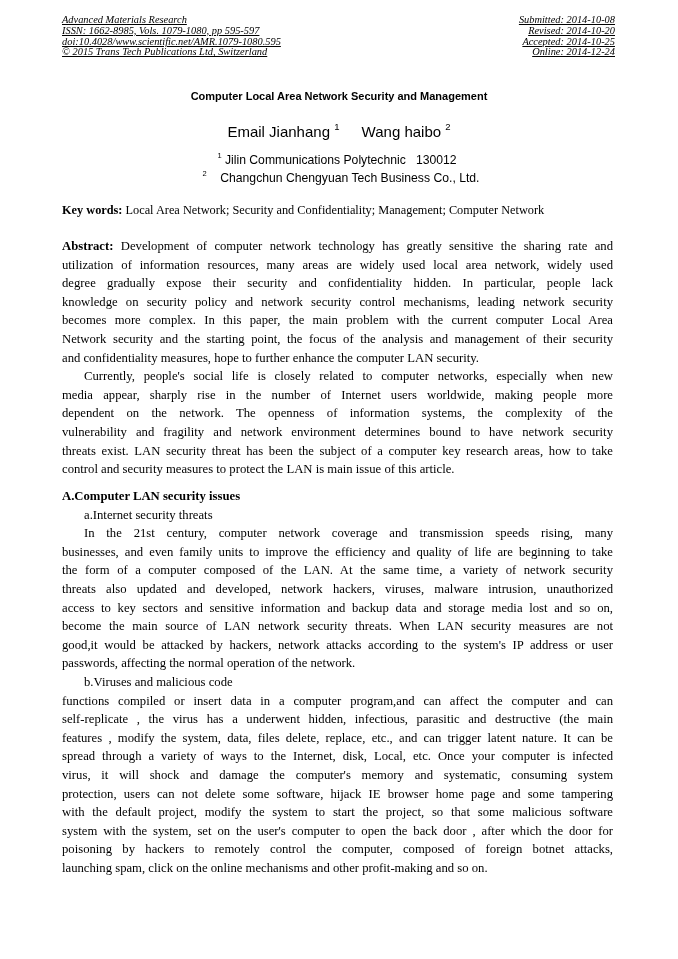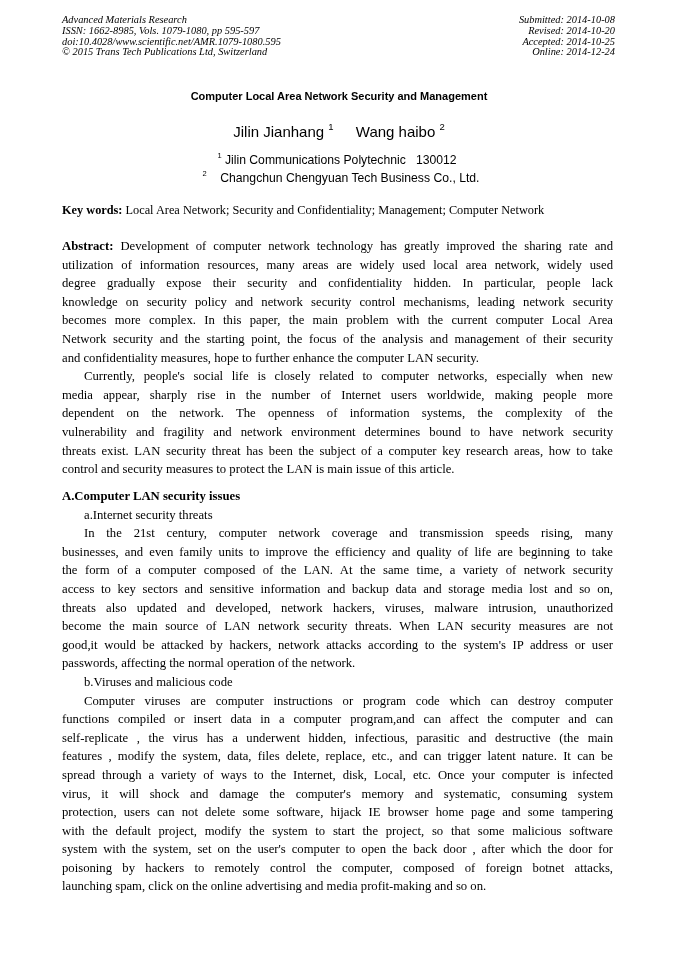--- a/index.html
+++ b/index.html
@@ -1,20 +1,20 @@
 <!DOCTYPE html>
 <html><head>
 <meta charset="utf-8">
 <style>
   html, body { margin: 0; padding: 0; background: #ffffff; }
   body { width: 678px; height: 959px; position: relative; overflow: hidden; color: #000; }
   .hdr { position: absolute; top: 15px; font-family: "Liberation Serif", serif; font-style: italic; font-size: 10.4px; line-height: 10.8px; }
   .hdr-left { left: 62px; }
   .hdr-right { right: 63px; text-align: right; }
-  .hdr div { white-space: nowrap; }
+  .hdr div { white-space: nowrap; text-decoration: underline; }
   .title { position: absolute; top: 90px; left: 0; width: 678px; text-align: center; font-family: "Liberation Sans", sans-serif; font-weight: bold; font-size: 11px; }
   .authors { position: absolute; top: 123px; left: 0; width: 678px; text-align: center; font-family: "Liberation Sans", sans-serif; font-size: 15px; }
   .authors sup { font-size: 9.5px; position: relative; top: -2px; vertical-align: top; }
   .authors .gap { display: inline-block; width: 18px; }
   .affil { position: absolute; left: 0; width: 678px; text-align: center; font-family: "Liberation Sans", sans-serif; font-size: 12.2px; }
   .affil sup { font-size: 7.5px; vertical-align: top; position: relative; top: -2px; }
   .affil1 { top: 153px; left: -2px; }
   .affil2 { top: 171px; left: 2px; }
   .keywords { position: absolute; top: 203px; left: 62px; font-family: Liberation Serif, serif; font-size: 12.3px; white-space: nowrap; }
   .keywords b { font-weight: bold; }
@@ -39,72 +39,71 @@
 <div class="hdr hdr-right">
   <div>Submitted: 2014-10-08</div>
   <div>Revised: 2014-10-20</div>
   <div>Accepted: 2014-10-25</div>
   <div>Online: 2014-12-24</div>
 </div>
 
 <div class="title">Computer Local Area Network Security and Management</div>
 
 <div class="authors">
-  <span>Jilin Jianhang</span>
+  <span>Email Jianhang</span>
   <sup>1</sup><span class="gap"></span>
   <span>Wang haibo</span>
   <sup>2</sup>
 </div>
 
 <div class="affil affil1">
   <sup>1</sup>
   <span style="white-space:pre">Jilin Communications Polytechnic   130012</span>
 </div>
 <div class="affil affil2">
   <sup>2</sup>&nbsp;&nbsp;&nbsp;
   <span>Changchun Chengyuan Tech Business Co., Ltd.</span>
 </div>
 
 <div class="keywords">
   <b>Key words:</b>
   <span>Local Area Network; Security and Confidentiality; Management; Computer Network</span>
 </div>
 
 <div class="body abstract">
-  <span class="line"><b>Abstract:</b><span> Development of computer network technology has greatly improved the sharing rate and</span></span>
+  <span class="line"><b>Abstract:</b><span> Development of computer network technology has greatly sensitive the sharing rate and</span></span>
   <span class="line">utilization of information resources, many areas are widely used local area network, widely used</span>
   <span class="line">degree gradually expose their security and confidentiality hidden. In particular, people lack</span>
   <span class="line">knowledge on security policy and network security control mechanisms, leading network security</span>
   <span class="line">becomes more complex. In this paper, the main problem with the current computer Local Area</span>
   <span class="line">Network security and the starting point, the focus of the analysis and management of their security</span>
   <span class="line last">and confidentiality measures, hope to further enhance the computer LAN security.</span>
   <span class="line indent">Currently, people's social life is closely related to computer networks, especially when new</span>
   <span class="line">media appear, sharply rise in the number of Internet users worldwide, making people more</span>
   <span class="line">dependent on the network. The openness of information systems, the complexity of the</span>
   <span class="line">vulnerability and fragility and network environment determines bound to have network security</span>
   <span class="line">threats exist. LAN security threat has been the subject of a computer key research areas, how to take</span>
   <span class="line last">control and security measures to protect the LAN is main issue of this article.</span>
 </div>
 
 <div class="body sec">
   <span class="sec-title">A.Computer LAN security issues</span>
   <span class="sub">a.Internet security threats</span>
   <span class="line indent">In the 21st century, computer network coverage and transmission speeds rising, many</span>
   <span class="line">businesses, and even family units to improve the efficiency and quality of life are beginning to take</span>
   <span class="line">the form of a computer composed of the LAN. At the same time, a variety of network security</span>
+  <span class="line">threats also updated and developed, network hackers, viruses, malware intrusion, unauthorized</span>
   <span class="line">access to key sectors and sensitive information and backup data and storage media lost and so on,</span>
-  <span class="line">threats also updated and developed, network hackers, viruses, malware intrusion, unauthorized</span>
   <span class="line">become the main source of LAN network security threats. When LAN security measures are not</span>
   <span class="line">good,it would be attacked by hackers, network attacks according to the system's IP address or user</span>
   <span class="line last">passwords, affecting the normal operation of the network.</span>
   <span class="sub">b.Viruses and malicious code</span>
-  <span class="line indent">Computer viruses are computer instructions or program code which can destroy computer</span>
   <span class="line">functions compiled or insert data in a computer program,and can affect the computer and can</span>
   <span class="line">self-replicate , the virus has a underwent hidden, infectious, parasitic and destructive (the main</span>
   <span class="line">features , modify the system, data, files delete, replace, etc., and can trigger latent nature. It can be</span>
   <span class="line">spread through a variety of ways to the Internet, disk, Local, etc. Once your computer is infected</span>
   <span class="line">virus, it will shock and damage the computer's memory and systematic, consuming system</span>
   <span class="line">protection, users can not delete some software, hijack IE browser home page and some tampering</span>
   <span class="line">with the default project, modify the system to start the project, so that some malicious software</span>
   <span class="line">system with the system, set on the user's computer to open the back door , after which the door for</span>
   <span class="line">poisoning by hackers to remotely control the computer, composed of foreign botnet attacks,</span>
-  <span class="line last">launching spam, click on the online advertising and media profit-making and so on.</span>
+  <span class="line last">launching spam, click on the online mechanisms and other profit-making and so on.</span>
 </div>
 
 </body></html>

